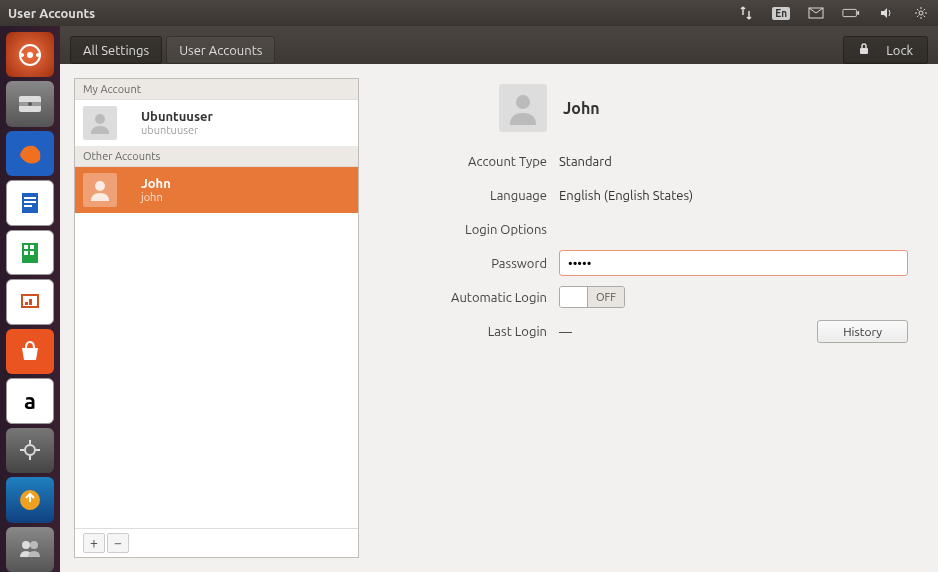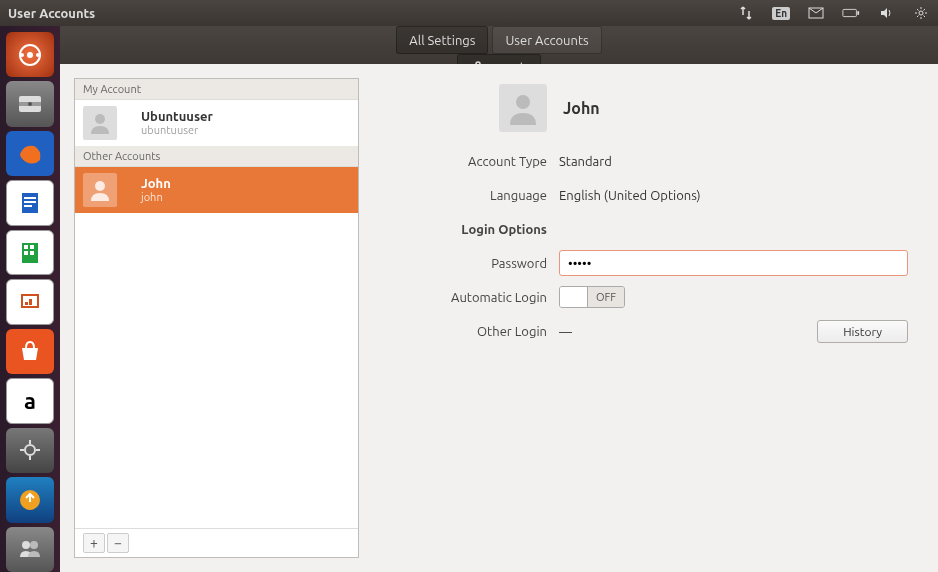--- a/index.html
+++ b/index.html
@@ -21,21 +21,21 @@
 .launcher-item.writer { background: #fff; border: 1px solid #999; }
 .launcher-item.calc { background: #fff; border: 1px solid #999; }
 .launcher-item.impress { background: #fff; border: 1px solid #999; }
 .launcher-item.software { background: #e95420; }
 .launcher-item.amazon { background: #fff; border: 1px solid #999; color: #000; font-weight: bold; font-size: 22px; }
 .launcher-item.settings { background: linear-gradient(#777, #444); }
 .launcher-item.updates { background: linear-gradient(#2080c0, #104080); }
 .launcher-item.users { background: linear-gradient(#888, #555); }
 
 
-.toolbar { position: absolute; left: 60px; top: 26px; right: 0; height: 48px; background: linear-gradient(#4a4540, #3a3530); display: flex; align-items: center; padding: 0 10px; border-bottom: 1px solid #222; flex-direction: column; }
+.toolbar { position: absolute; left: 60px; top: 26px; right: 0; height: 48px; background: linear-gradient(#4a4540, #3a3530); display: flex; align-items: center; padding: 0 10px; border-bottom: 1px solid #222; }
 .breadcrumb { display: flex; gap: 4px; }
 .breadcrumb-btn { background: rgba(0,0,0,0.2); color: #ddd; padding: 6px 12px; font-size: 13px; border: 1px solid rgba(0,0,0,0.3); border-radius: 3px; cursor: pointer; }
 .breadcrumb-btn.active { background: rgba(255,255,255,0.05); }
 .toolbar .spacer { flex: 1; }
 .lock-btn { background: rgba(0,0,0,0.2); color: #ddd; padding: 6px 14px; font-size: 13px; border: 1px solid rgba(0,0,0,0.3); border-radius: 3px; cursor: pointer; display: flex; gap: 16px; align-items: center; }
 
 
 .content { position: absolute; left: 60px; top: 64px; right: 0; bottom: 0; background: #f2f1f0; display: flex; justify-content: center; }
 
 
@@ -54,21 +54,21 @@
 .sidebar-footer { border-top: 1px solid #ddd; padding: 4px 8px; display: flex; gap: 2px; }
 .footer-btn { width: 22px; height: 20px; background: #f5f5f5; border: 1px solid #ccc; border-radius: 2px; cursor: pointer; display: flex; align-items: center; justify-content: center; font-size: 14px; color: #555; }
 
 
 .detail { flex: 1; padding: 20px 30px; }
 .detail-header { display: flex; align-items: center; gap: 16px; margin-bottom: 16px; margin-left: 110px; }
 .avatar-lg { width: 48px; height: 48px; background: #ddd; border-radius: 3px; display: flex; align-items: center; justify-content: center; }
 .detail-name { font-size: 16px; font-weight: bold; color: #333; }
 .field-row { display: flex; align-items: center; margin-bottom: 8px; min-height: 26px; }
 .field-label { width: 170px; text-align: right; padding-right: 12px; font-size: 13px; color: #444; }
-.field-label.bold { font-weight: bold; }
+.field-label.bold { font-weight: normal; }
 .field-value { font-size: 13px; color: #333; flex: 1; }
 .password-field { flex: 1; height: 26px; border: 1px solid #e9967a; border-radius: 3px; padding: 2px 8px; font-size: 13px; background: #fff; }
 .toggle { display: inline-flex; border: 1px solid #aaa; border-radius: 3px; overflow: hidden; height: 22px; }
 .toggle-knob { width: 28px; background: #fff; border-right: 1px solid #aaa; }
 .toggle-label { padding: 2px 8px; font-size: 11px; background: #e8e5e0; display: flex; align-items: center; color: #555; }
 .history-btn { float: right; padding: 4px 25px; font-size: 12px; border: 1px solid #b0ada8; border-radius: 3px; background: linear-gradient(#fafafa, #ececec); cursor: pointer; color: #333; }
 </style>
 </head>
 <body>
 
@@ -245,40 +245,40 @@
       </div>
       <div class="detail-name">John</div>
     </div>
 
     <div class="field-row">
       <div class="field-label">Account Type</div>
       <div class="field-value">Standard</div>
     </div>
     <div class="field-row">
       <div class="field-label">Language</div>
-      <div class="field-value">English (United Options)</div>
+      <div class="field-value">English (English States)</div>
     </div>
     <div class="field-row">
       <div class="field-label bold">Login Options</div>
     </div>
     <div class="field-row">
       <div class="field-label">Password</div>
       <input class="password-field" readonly="" value="•••••" style="">
     </div>
     <div class="field-row">
       <div class="field-label">Automatic Login</div>
       <div class="field-value">
         <div class="toggle">
           <div class="toggle-knob"></div>
           <div class="toggle-label">OFF</div>
         </div>
       </div>
     </div>
     <div class="field-row">
-      <div class="field-label">Other Login</div>
+      <div class="field-label">Last Login</div>
       <div class="field-value" style="display:flex;align-items:center;">
         <span>—</span>
         <span style="flex:1;"></span>
         <button class="history-btn">History</button>
       </div>
     </div>
   </div>
 </div>
 
 </body></html>

